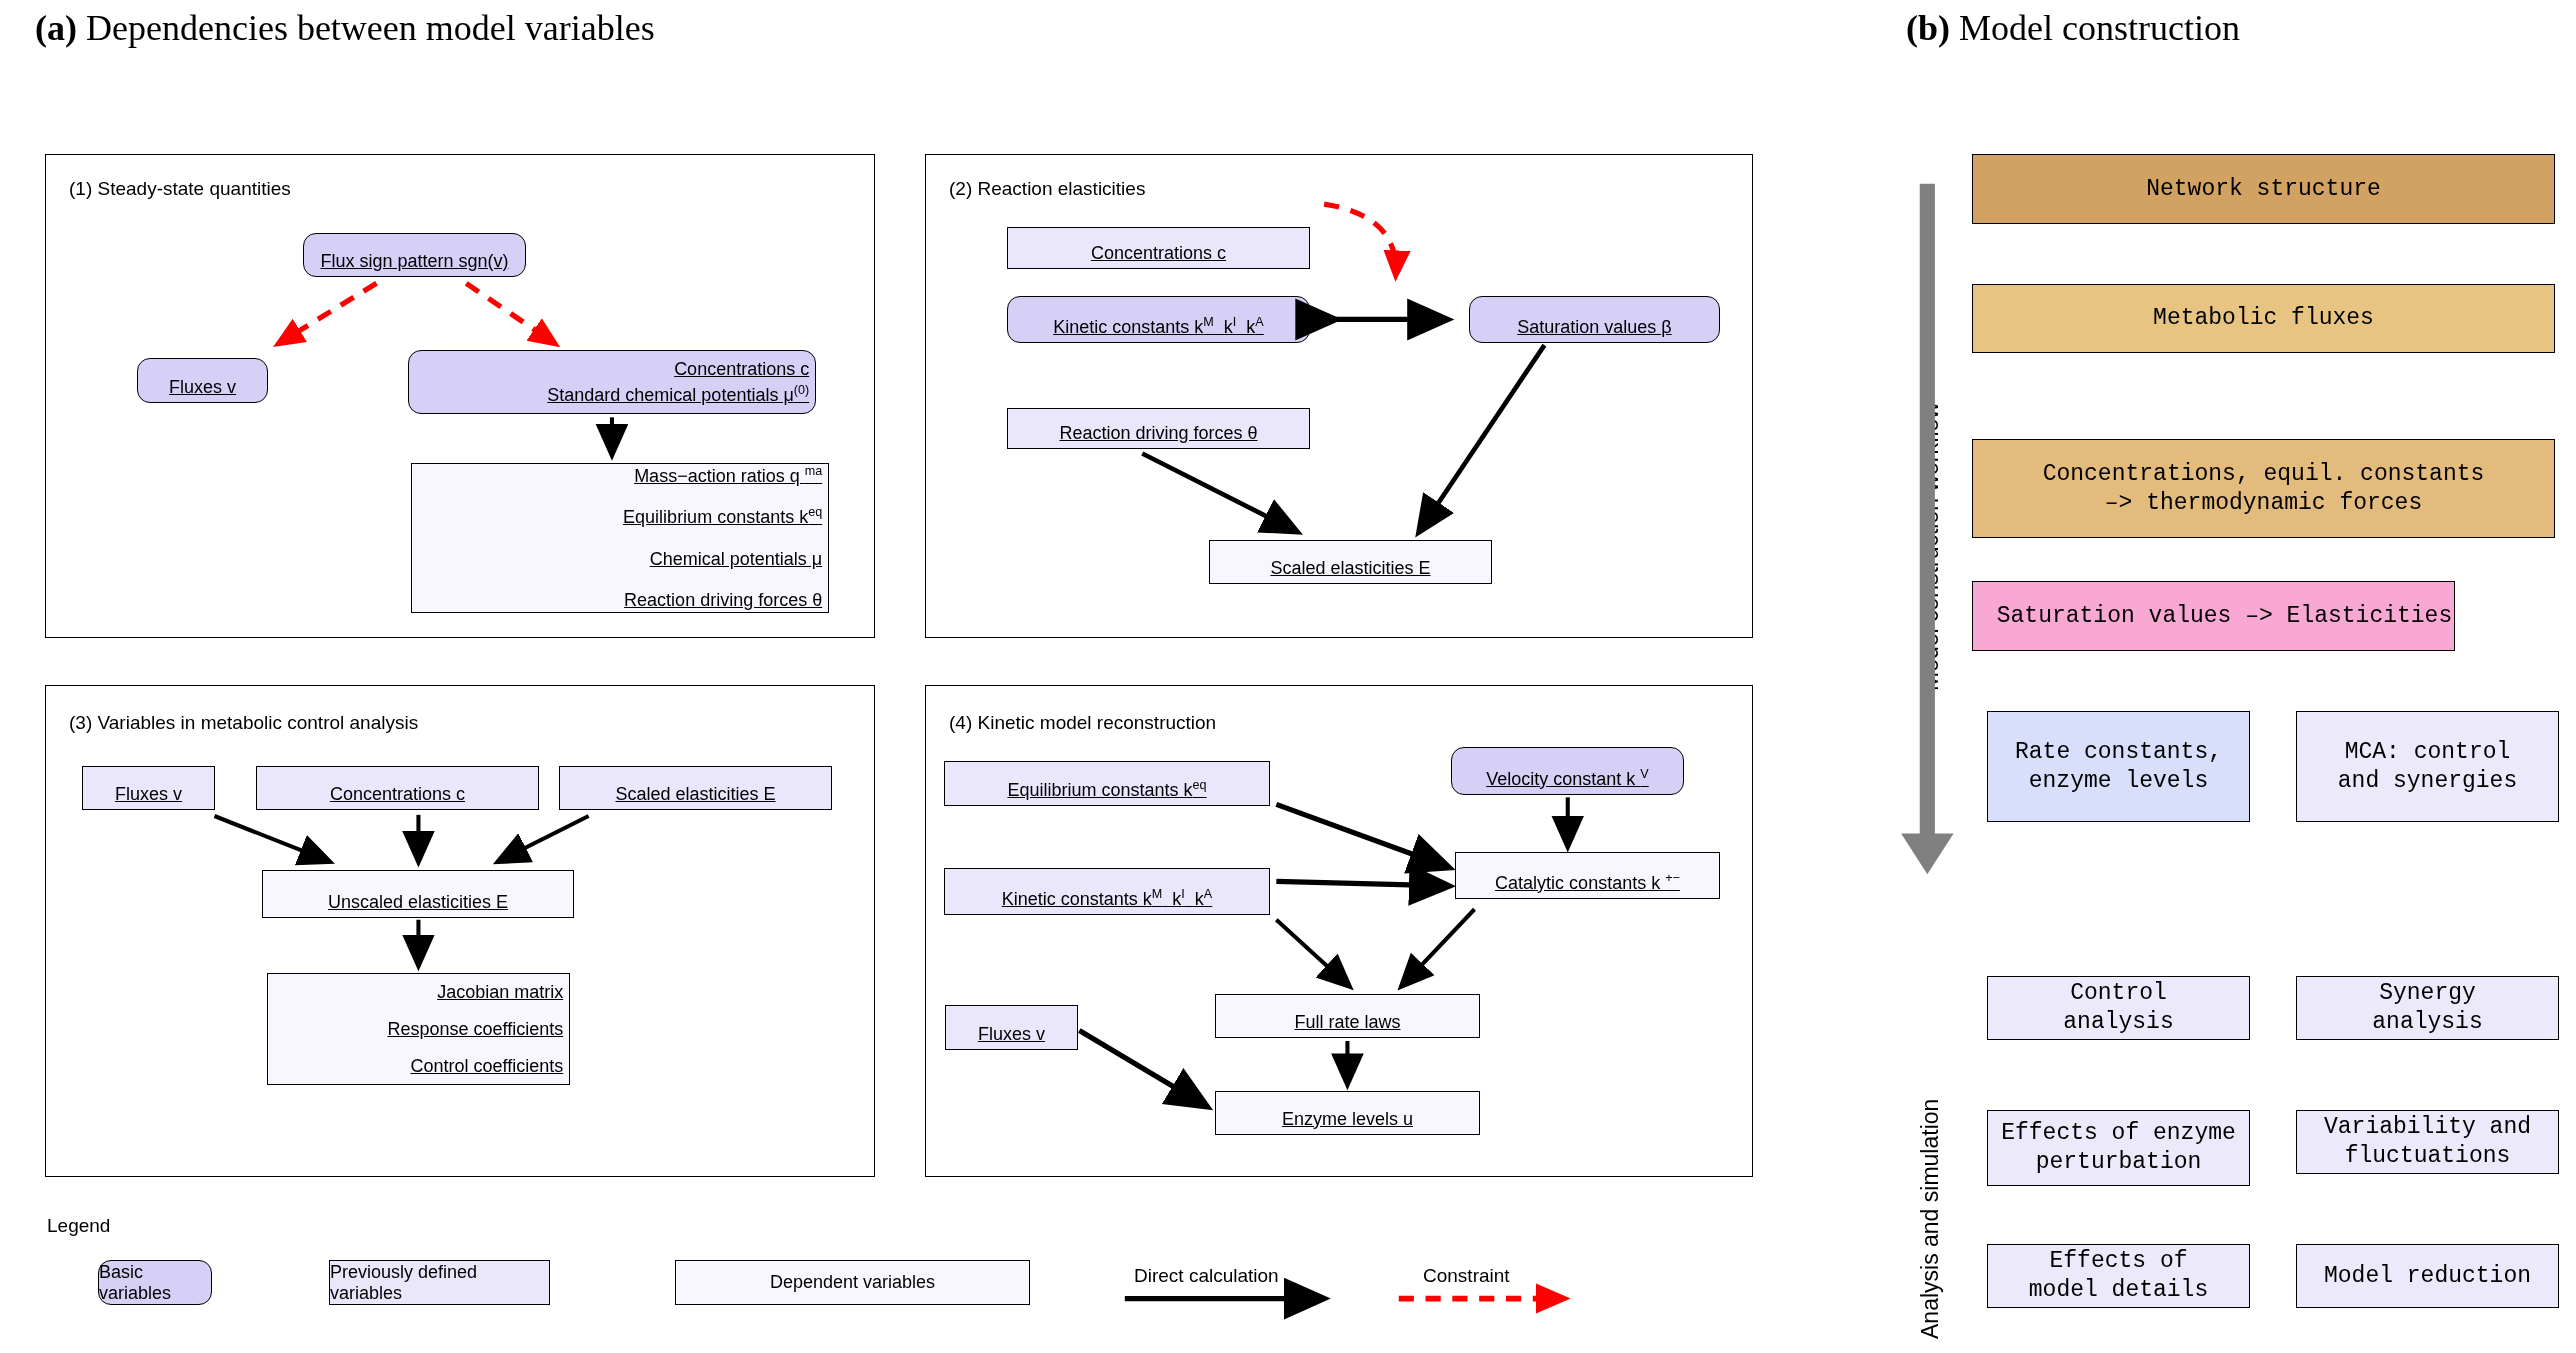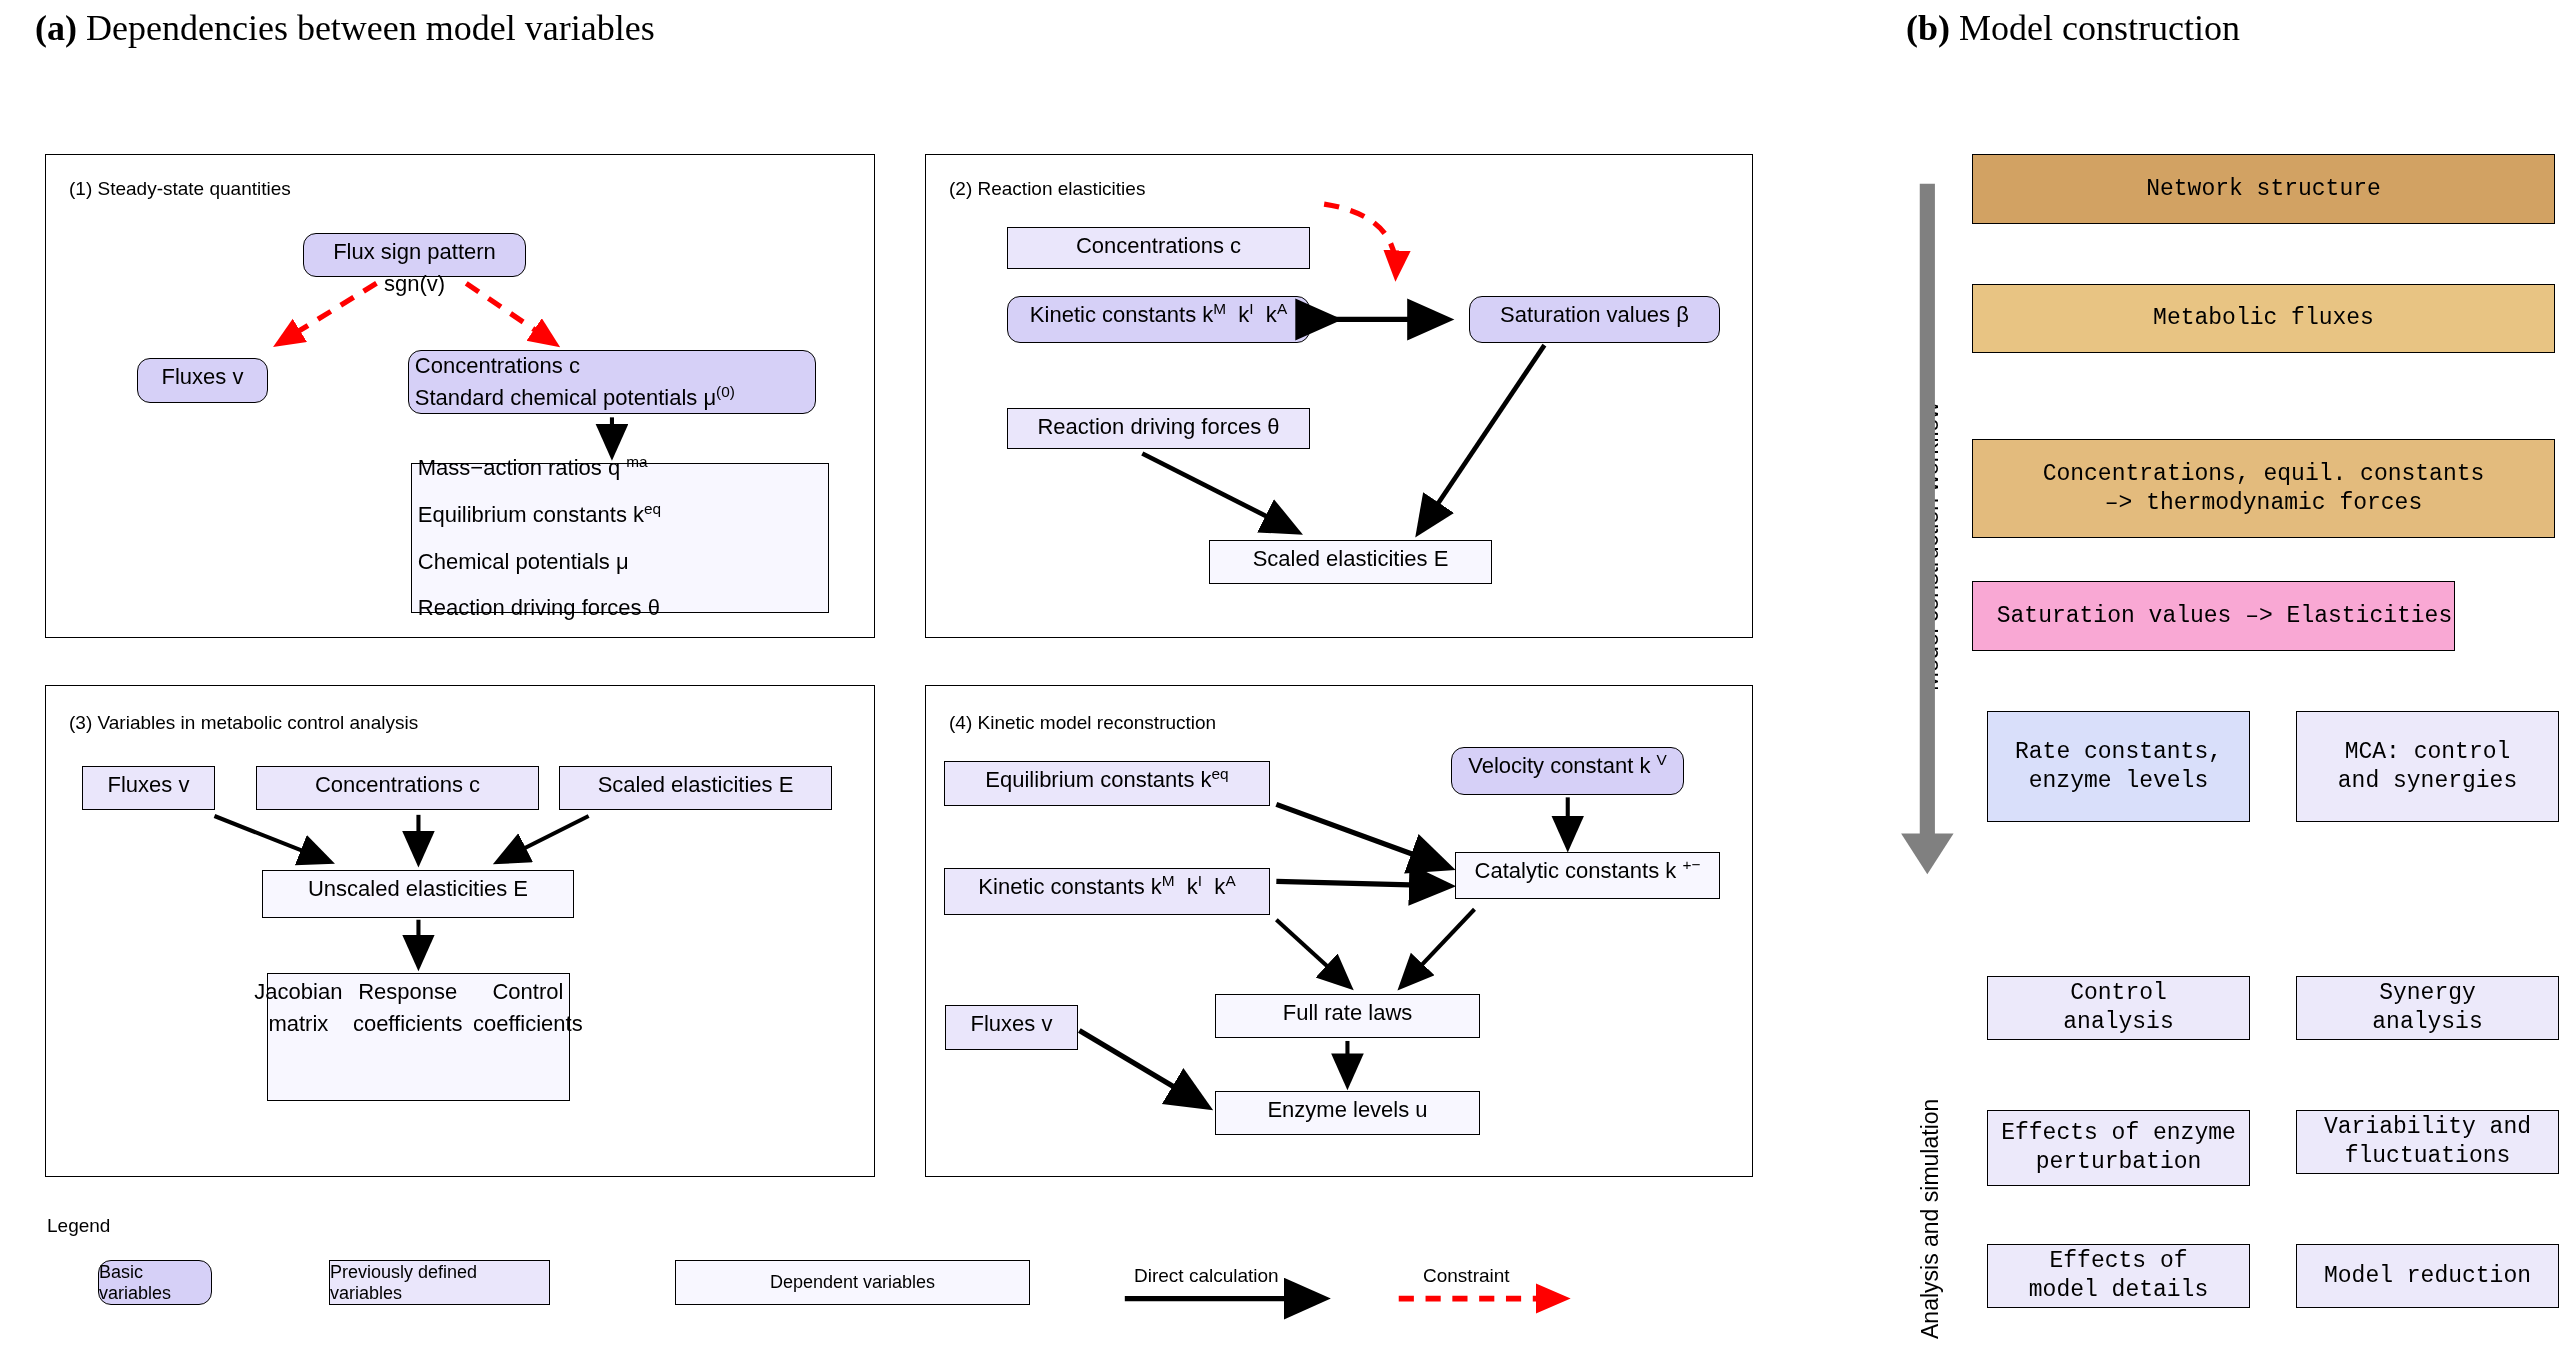--- a/index.html
+++ b/index.html
@@ -10,23 +10,23 @@
   
   .fig-caption{font-family:"Liberation Serif","DejaVu Serif",serif;
                font-size:36px;white-space:nowrap;}
   .fig-caption b{font-weight:bold;}
 
   
   .panel{border:1.7px solid #000;background:#fff;}
   .panel-title{position:absolute;font-size:19px;white-space:nowrap;}
 
   
-  .node{display:flex;align-items:flex-start;justify-content:center;
-        text-align:center;border:1.7px solid #000;font-size:22px;
-        line-height:1.45;padding:2.3px 5.8px;}
+  .node{display:flex;align-items:flex-end;justify-content:center;
+        text-align:center;border:1.7px solid #000;font-size:18px;
+        line-height:1.45;padding:2.3px 5.8px;text-decoration:underline;}
   .basic{background:#d6d0f7;border-radius:13px;}
   .prev {background:#eae6fb;border-radius:0;}
   .dep  {background:#f8f7ff;border-radius:0;}
 
   sup.sup{font-size:0.70em;vertical-align:super;line-height:0;}
 
   
   svg.overlay{position:absolute;left:0;top:0;width:2576px;height:1354px;
               pointer-events:none;overflow:visible;}
 
@@ -110,21 +110,21 @@
 </div>
 
 <div class="abs node prev" style="left:559px;top:766px;width:273px;height:44px;">
   <span>Scaled elasticities E</span>
 </div>
 
 <div class="abs node dep" style="left:262px;top:870px;width:312px;height:48px;">
   <span>Unscaled elasticities E</span>
 </div>
 
-<div class="abs node dep" style="left:267px;top:973px;width:303px;height:128px;justify-content:center;gap:10.5px;">
+<div class="abs node dep" style="left:267px;top:973px;width:303px;height:112px;flex-direction:column;justify-content:center;gap:10.5px;">
   <span>Jacobian matrix</span>
   <span>Response coefficients</span>
   <span>Control coefficients</span>
 </div>
 
 <div class="abs panel" style="left:925px;top:685px;width:828px;height:492px;"></div>
 <div class="panel-title abs" style="left:949px;top:712px;">(4) Kinetic model reconstruction</div>
 
 <div class="abs node prev" style="left:944px;top:761px;width:326px;height:45px;">
   <span>Equilibrium constants  k<sup class="sup">eq</sup></span>

